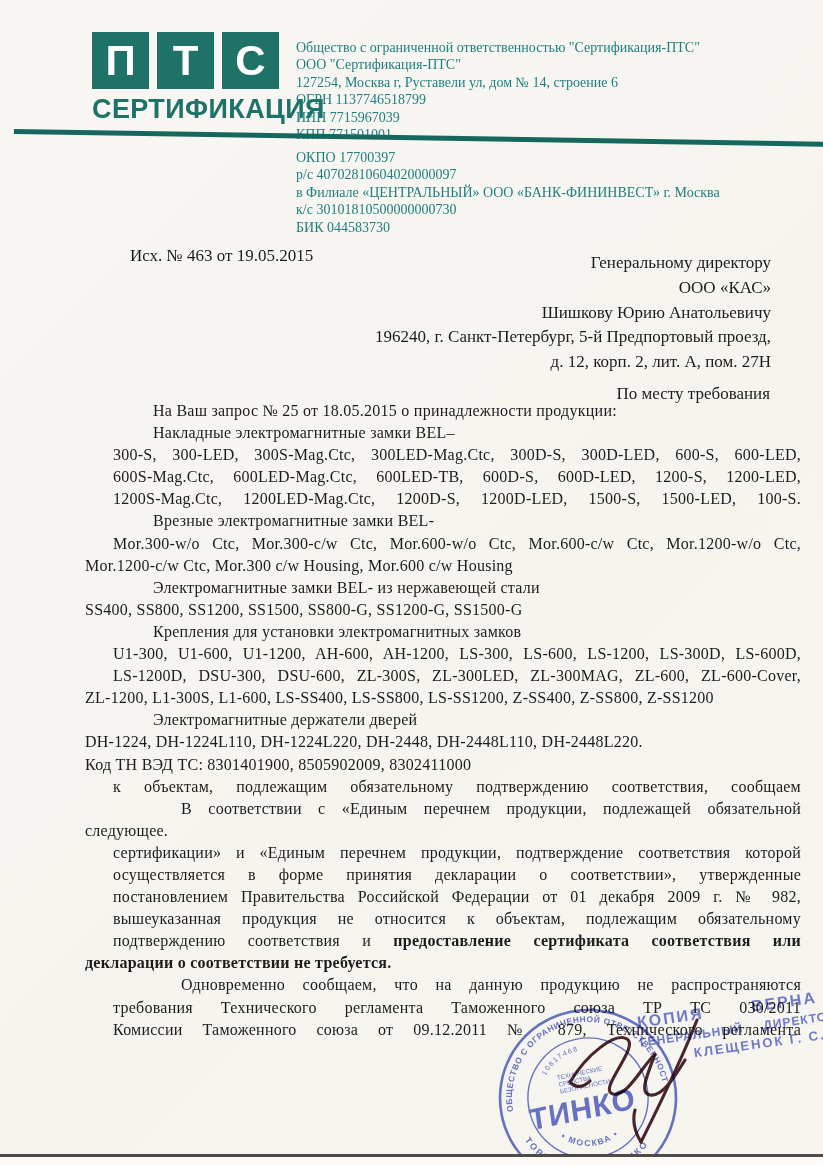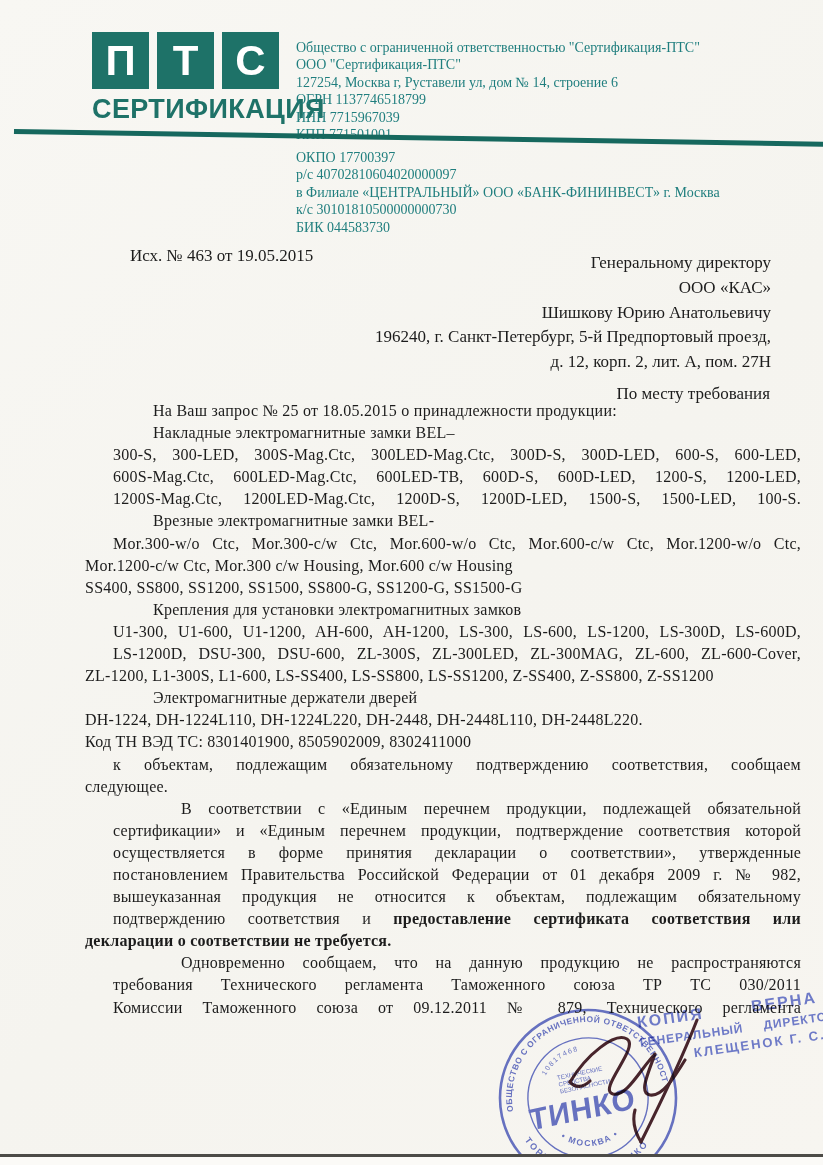--- a/index.html
+++ b/index.html
@@ -114,42 +114,43 @@
       <div class="bl j"><span class="t">600S-Mag.Ctc, 600LED-Mag.Ctc, 600LED-TB, 600D-S, 600D-LED, 1200-S, 1200-LED,</span><span class="b"></span></div>
 
       <div class="bl j"><span class="t">1200S-Mag.Ctc, 1200LED-Mag.Ctc, 1200D-S, 1200D-LED, 1500-S, 1500-LED, 100-S.</span><span class="b"></span></div>
 
       <div class="bl i"><span class="t">Врезные электромагнитные замки BEL-</span><span class="b"></span></div>
 
       <div class="bl j"><span class="t">Mor.300-w/o Ctc, Mor.300-c/w Ctc, Mor.600-w/o Ctc, Mor.600-c/w Ctc, Mor.1200-w/o Ctc,</span><span class="b"></span></div>
 
       <div class="bl"><span class="t">Mor.1200-c/w Ctc, Mor.300 c/w Housing, Mor.600 c/w Housing</span><span class="b"></span></div>
 
+      <div class="bl i"><span class="t">Электромагнитные замки BEL- из нержавеющей стали</span><span class="b"></span></div>
 
       <div class="bl"><span class="t">SS400, SS800, SS1200, SS1500, SS800-G, SS1200-G, SS1500-G</span><span class="b"></span></div>
 
       <div class="bl i"><span class="t">Крепления для установки электромагнитных замков</span><span class="b"></span></div>
 
       <div class="bl j"><span class="t">U1-300, U1-600, U1-1200, AH-600, AH-1200, LS-300, LS-600, LS-1200, LS-300D, LS-600D,</span><span class="b"></span></div>
 
       <div class="bl j"><span class="t">LS-1200D, DSU-300, DSU-600, ZL-300S, ZL-300LED, ZL-300MAG, ZL-600, ZL-600-Cover,</span><span class="b"></span></div>
 
       <div class="bl"><span class="t">ZL-1200, L1-300S, L1-600, LS-SS400, LS-SS800, LS-SS1200, Z-SS400, Z-SS800, Z-SS1200</span><span class="b"></span></div>
 
       <div class="bl i"><span class="t">Электромагнитные держатели дверей</span><span class="b"></span></div>
 
       <div class="bl"><span class="t">DH-1224, DH-1224L110, DH-1224L220, DH-2448, DH-2448L110, DH-2448L220.</span><span class="b"></span></div>
 
       <div class="bl"><span class="t">Код ТН ВЭД ТС: 8301401900, 8505902009, 8302411000</span><span class="b"></span></div>
 
       <div class="bl j"><span class="t">к объектам, подлежащим обязательному подтверждению соответствия, сообщаем</span><span class="b"></span></div>
 
+      <div class="bl i j"><span class="t">В соответствии с «Единым перечнем продукции, подлежащей обязательной</span><span class="b"></span></div>
+
       <div class="bl"><span class="t">следующее.</span><span class="b"></span></div>
-
-      <div class="bl i j"><span class="t">В соответствии с «Единым перечнем продукции, подлежащей обязательной</span><span class="b"></span></div>
 
       <div class="bl j"><span class="t">сертификации» и «Единым перечнем продукции, подтверждение соответствия которой</span><span class="b"></span></div>
 
       <div class="bl j"><span class="t">осуществляется в форме принятия декларации о соответствии», утвержденные</span><span class="b"></span></div>
 
       <div class="bl j"><span class="t">постановлением Правительства Российской Федерации от 01 декабря 2009 г. № 982,</span><span class="b"></span></div>
 
       <div class="bl j"><span class="t">вышеуказанная продукция не относится к объектам, подлежащим обязательному</span><span class="b"></span></div>
 
       <div class="bl j"><span class="t">подтверждению соответствия и </span><span class="b">предоставление сертификата соответствия или</span></div>

